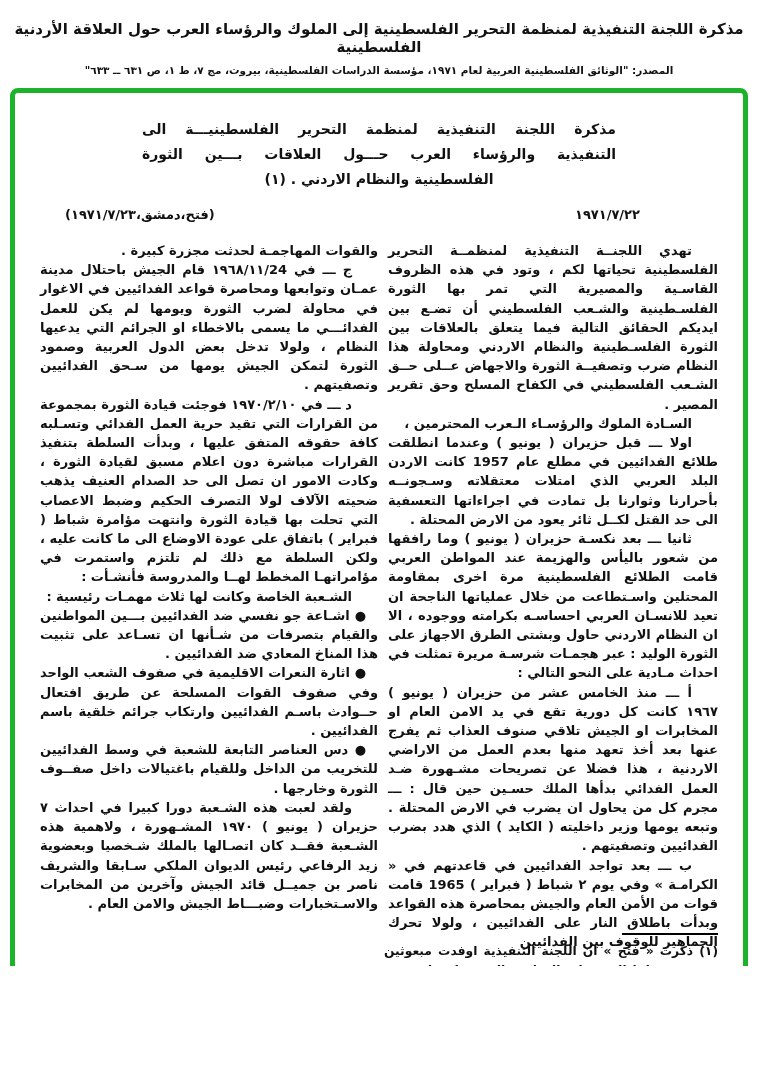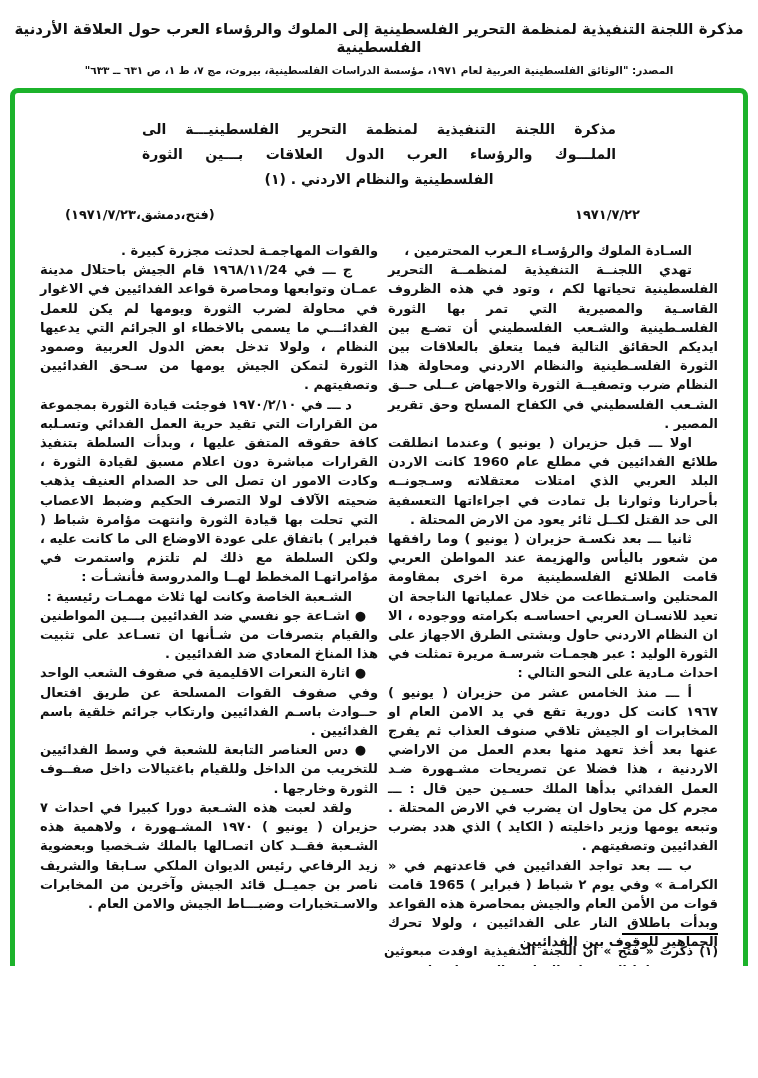--- a/index.html
+++ b/index.html
@@ -44,35 +44,35 @@
 
   <div class="hdr">
     <div class="hdr-title">مذكرة اللجنة التنفيذية لمنظمة التحرير الفلسطينية إلى الملوك والرؤساء العرب حول العلاقة الأردنية الفلسطينية</div>
     <div class="hdr-src">المصدر: "الوثائق الفلسطينية العربية لعام ١٩٧١، مؤسسة الدراسات الفلسطينية، بيروت، مج ٧، ط ١، ص ٦٣١ ــ ٦٣٣"</div>
   </div>
 
   <div class="frame">
 
     <div class="doc-title">
       <div class="tl-j">مذكرة اللجنة التنفيذية لمنظمة التحرير الفلسطينيـــة الى</div>
-      <div class="tl-j">الملـــوك والرؤساء العرب الدول العلاقات بـــين الثورة</div>
+      <div class="tl-j">التنفيذية والرؤساء العرب حـــول العلاقات بـــين الثورة</div>
       <div class="tl-c">الفلسطينية والنظام الاردني . (١)</div>
     </div>
 
     <div class="dateline">
       <span class="dl-left">(فتح،دمشق،١٩٧١/٧/٢٣)</span>
       <span class="dl-right">١٩٧١/٧/٢٢</span>
     </div>
 
     <div class="cols">
 
       <div class="col col-r">
+        <p>تهدي اللجنــة التنفيذية لمنظمــة التحرير الفلسطينية تحياتها لكم ، وتود في هذه الظروف القاسـية والمصيرية التي تمر بها الثورة الفلسـطينية والشـعب الفلسطيني أن تضـع بين ايديكم الحقائق التالية فيما يتعلق بالعلاقات بين الثورة الفلسـطينية والنظام الاردني ومحاولة هذا النظام ضرب وتصفيــة الثورة والاجهاض عــلى حــق الشـعب الفلسطيني في الكفاح المسلح وحق تقرير المصير .</p>
         <p>السـادة الملوك والرؤسـاء الـعرب المحترمين ،</p>
-        <p>تهدي اللجنــة التنفيذية لمنظمــة التحرير الفلسطينية تحياتها لكم ، وتود في هذه الظروف القاسـية والمصيرية التي تمر بها الثورة الفلسـطينية والشـعب الفلسطيني أن تضـع بين ايديكم الحقائق التالية فيما يتعلق بالعلاقات بين الثورة الفلسـطينية والنظام الاردني ومحاولة هذا النظام ضرب وتصفيــة الثورة والاجهاض عــلى حــق الشـعب الفلسطيني في الكفاح المسلح وحق تقرير المصير .</p>
-        <p>اولا ـــ قبل حزيران ( يونيو ) وعندما انطلقت طلائع الفدائيين في مطلع عام 1960 كانت الاردن البلد العربي الذي امتلات معتقلاته وسـجونــه بأحرارنا وثوارنا بل تمادت في اجراءاتها التعسفية الى حد القتل لكــل ثائر يعود من الارض المحتلة .</p>
+        <p>اولا ـــ قبل حزيران ( يونيو ) وعندما انطلقت طلائع الفدائيين في مطلع عام 1957 كانت الاردن البلد العربي الذي امتلات معتقلاته وسـجونــه بأحرارنا وثوارنا بل تمادت في اجراءاتها التعسفية الى حد القتل لكــل ثائر يعود من الارض المحتلة .</p>
         <p>ثانيا ـــ بعد نكسـة حزيران ( يونيو ) وما رافقها من شعور باليأس والهزيمة عند المواطن العربي قامت الطلائع الفلسطينية مرة اخرى بمقاومة المحتلين واسـتطاعت من خلال عملياتها الناجحة ان تعيد للانسـان العربي احساسـه بكرامته ووجوده ، الا ان النظام الاردني حاول وبشتى الطرق الاجهاز على الثورة الوليد : عبر هجمـات شرسـة مريرة تمثلت في احداث مـادية على النحو التالي :</p>
         <p>أ ـــ منذ الخامس عشر من حزيران ( يونيو ) ١٩٦٧ كانت كل دورية تقع في يد الامن العام او المخابرات او الجيش تلاقي صنوف العذاب ثم يفرج عنها بعد أخذ تعهد منها بعدم العمل من الاراضي الاردنية ، هذا فضلا عن تصريحات مشـهورة ضـد العمل الفدائي بدأها الملك حسـين حين قال : ـــ مجرم كل من يحاول ان يضرب في الارض المحتلة . وتبعه يومها وزير داخليته ( الكايد ) الذي هدد بضرب الفدائيين وتصفيتهم .</p>
         <p>ب ـــ بعد تواجد الفدائيين في قاعدتهم في « الكرامـة » وفي يوم ٢ شباط ( فبراير ) 1965 قامت قوات من الأمن العام والجيش بمحاصرة هذه القواعد وبدأت باطلاق النار على الفدائيين ، ولولا تحرك الجماهير للوقوف بين الفدائيين</p>
       </div>
 
       <div class="col col-l">
         <p class="cont">والقوات المهاجمـة لحدثت مجزرة كبيرة .</p>
         <p>ج ـــ في ١٩٦٨/١١/24 قام الجيش باحتلال مدينة عمـان وتوابعها ومحاصرة قواعد الفدائيين في الاغوار في محاولة لضرب الثورة ويومها لم يكن للعمل الفدائـــي ما يسمى بالاخطاء او الجرائم التي يدعيها النظام ، ولولا تدخل بعض الدول العربية وصمود الثورة لتمكن الجيش يومها من سـحق الفدائيين وتصفيتهم .</p>
         <p>د ـــ في ١٩٧٠/٢/١٠ فوجئت قيادة الثورة بمجموعة من القرارات التي تقيد حرية العمل الفدائي وتسـلبه كافة حقوقه المتفق عليها ، وبدأت السلطة بتنفيذ القرارات مباشرة دون اعلام مسبق لقيادة الثورة ، وكادت الامور ان تصل الى حد الصدام العنيف يذهب ضحيته الآلاف لولا التصرف الحكيم وضبط الاعصاب التي تحلت بها قيادة الثورة وانتهت مؤامرة شباط ( فبراير ) باتفاق على عودة الاوضاع الى ما كانت عليه ، ولكن السلطة مع ذلك لم تلتزم واستمرت في مؤامراتهـا المخطط لهــا والمدروسة فأنشـأت :</p>
         <p>الشـعبة الخاصة وكانت لها ثلاث مهمـات رئيسية :</p>

